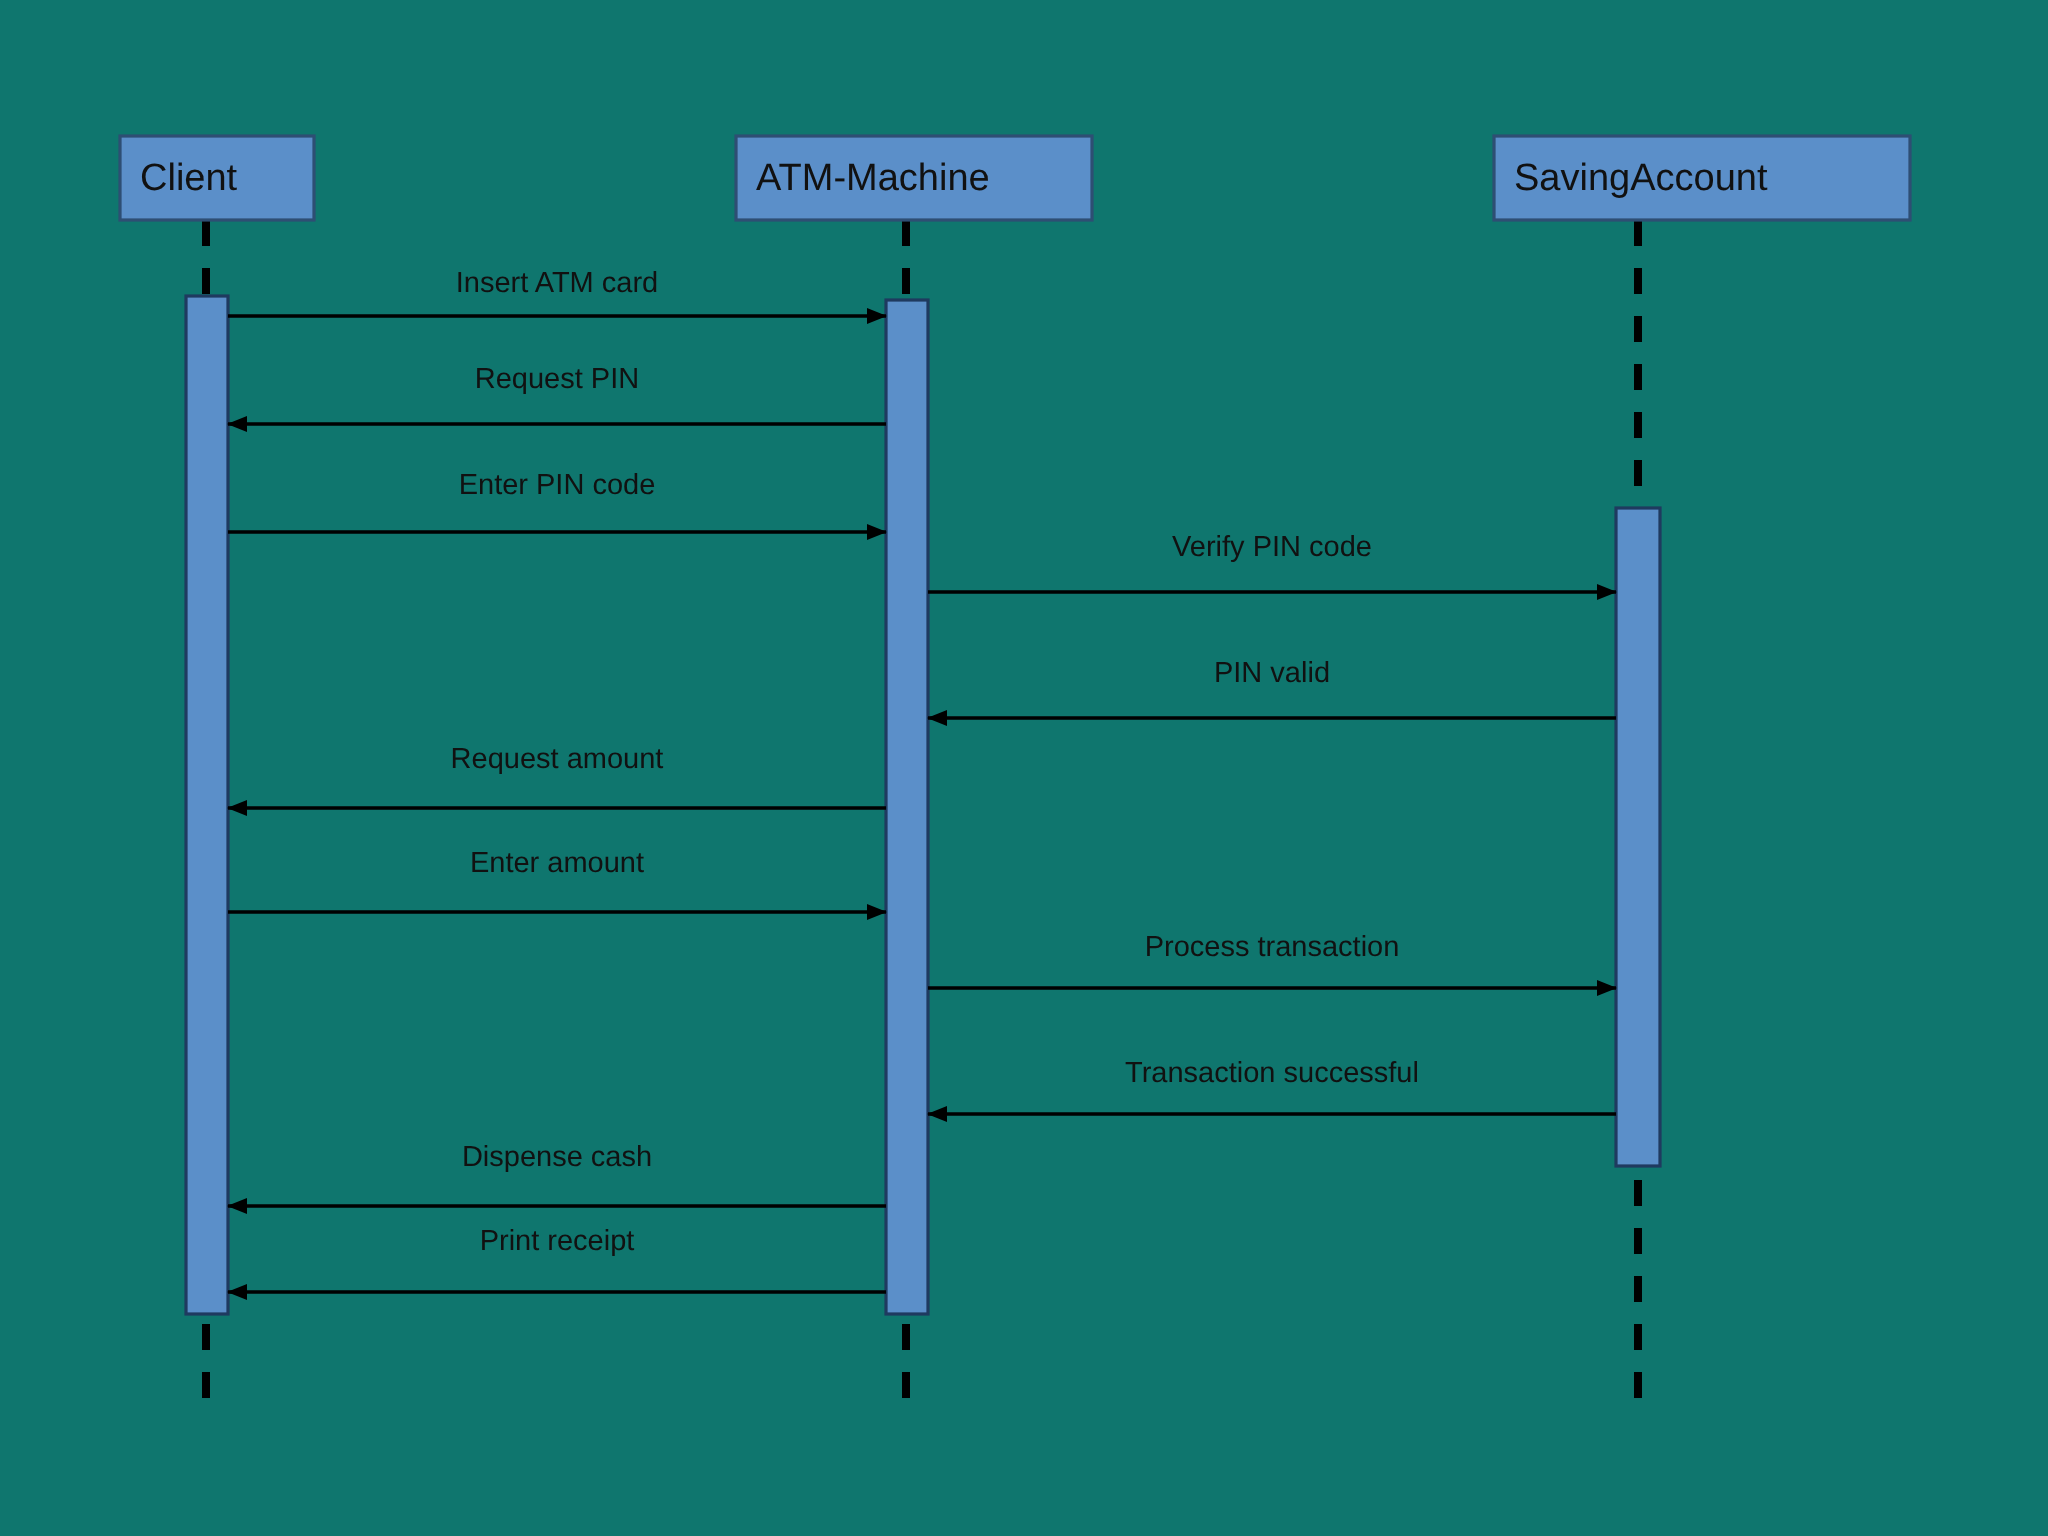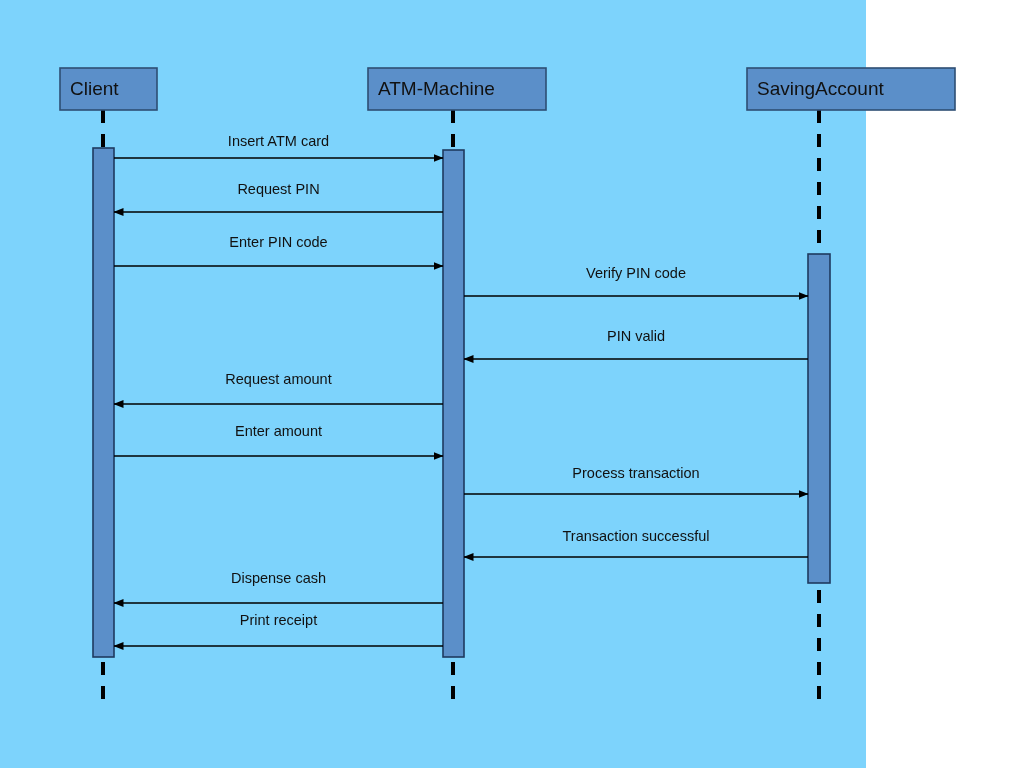--- a/index.html
+++ b/index.html
@@ -9,23 +9,23 @@
     background: #ffffff;
   }
   body {
     width: 1024px;
     height: 768px;
     font-family: "Liberation Sans", sans-serif;
     overflow: hidden;
   }
   #diagram-root {
     position: relative;
-    width: 866px;
+    width: 1024px;
     height: 768px;
-    background: #7dd3fc;
+    background: #0f766e;
   }
   #diagram-svg {
     position: absolute;
     left: 0;
     top: 0;
     width: 1024px;
     height: 768px;
     display: block;
   }
   .participant-label {

